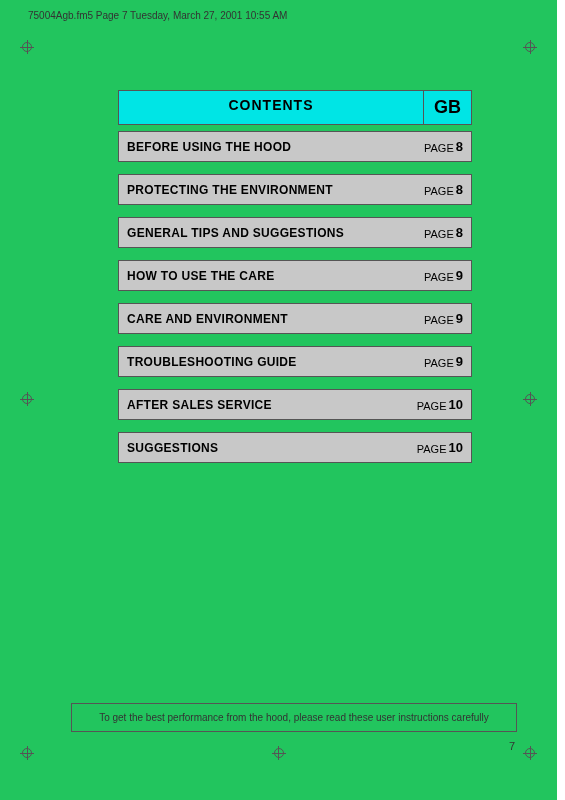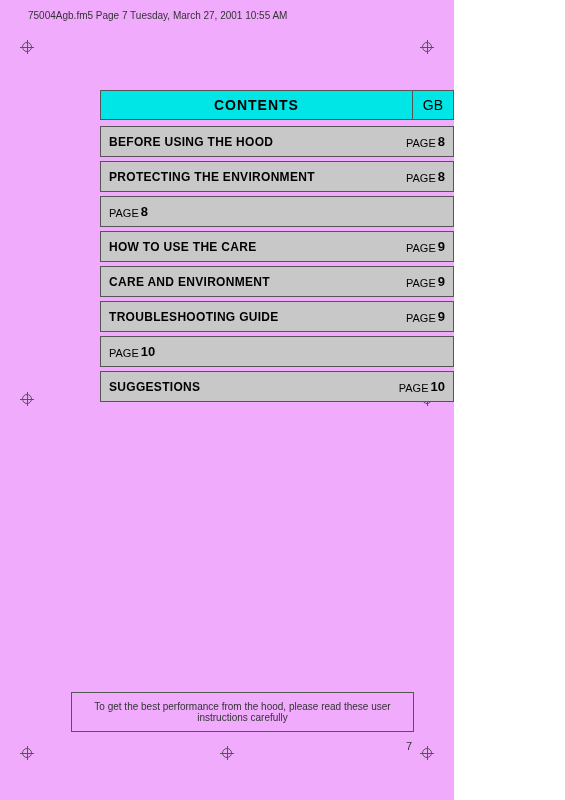--- a/index.html
+++ b/index.html
@@ -7,24 +7,24 @@
     body {
       width: 565px;
       height: 800px;
       background: #ffffff;
       font-family: Arial, Helvetica, sans-serif;
       position: relative;
       overflow: hidden;
     }
 
     .page-container {
-      width: 454px;
+      width: 557px;
       height: 800px;
       position: relative;
-      background: #f0abfc;
+      background: #22c55e;
     }
 
     
     .header-bar {
       position: absolute;
       top: 10px;
       left: 0;
       right: 0;
       display: flex;
       justify-content: space-between;
@@ -83,21 +83,21 @@
     .cross-bl { bottom: 38px; left: 18px; }
     
     .cross-bc { bottom: 38px; left: 50%; transform: translateX(-50%); }
     
     .cross-br { bottom: 38px; right: 18px; }
 
     
     .main-content {
       position: absolute;
       top: 90px;
-      left: 64px;
+      left: 82px;
       right: 55px;
       width: 390px;
       padding-left: 36px;
     }
 
     
     .contents-header {
       display: flex;
       align-items: stretch;
       margin-bottom: 6px;
@@ -112,33 +112,33 @@
       letter-spacing: 1px;
       color: #000;
       text-align: center;
       border: 1.5px solid #555;
       border-right: none;
     }
 
     .contents-gb {
       background: #00e5e5;
       padding: 6px 10px;
-      font-size: 14px;
-      font-weight: 400;
+      font-size: 18px;
+      font-weight: 700;
       color: #000;
       border: 1.5px solid #555;
       display: flex;
       align-items: center;
     }
 
     
     .toc-row {
       display: flex;
       align-items: stretch;
-      margin-bottom: 4px;
+      margin-bottom: 12px;
       border: 1.5px solid #555;
       background: #c8c8c8;
     }
 
     .toc-label {
       flex: 1;
       padding: 7px 8px;
       font-size: 12px;
       font-weight: 900;
       color: #000;
@@ -238,20 +238,21 @@
           </div>
         </div>
         <div class="toc-row">
           <div class="toc-label">PROTECTING THE ENVIRONMENT</div>
           <div class="toc-page">
             <span class="page-word">PAGE </span>
             <span class="page-num">8</span>
           </div>
         </div>
         <div class="toc-row">
+          <div class="toc-label">GENERAL TIPS AND SUGGESTIONS</div>
           <div class="toc-page">
             <span class="page-word">PAGE </span>
             <span class="page-num">8</span>
           </div>
         </div>
         <div class="toc-row">
           <div class="toc-label">HOW TO USE THE CARE</div>
           <div class="toc-page">
             <span class="page-word">PAGE </span>
             <span class="page-num">9</span>
@@ -265,20 +266,21 @@
           </div>
         </div>
         <div class="toc-row">
           <div class="toc-label">TROUBLESHOOTING GUIDE</div>
           <div class="toc-page">
             <span class="page-word">PAGE </span>
             <span class="page-num">9</span>
           </div>
         </div>
         <div class="toc-row">
+          <div class="toc-label">AFTER SALES SERVICE</div>
           <div class="toc-page">
             <span class="page-word">PAGE </span>
             <span class="page-num">10</span>
           </div>
         </div>
         <div class="toc-row">
           <div class="toc-label">SUGGESTIONS</div>
           <div class="toc-page">
             <span class="page-word">PAGE </span>
             <span class="page-num">10</span>

